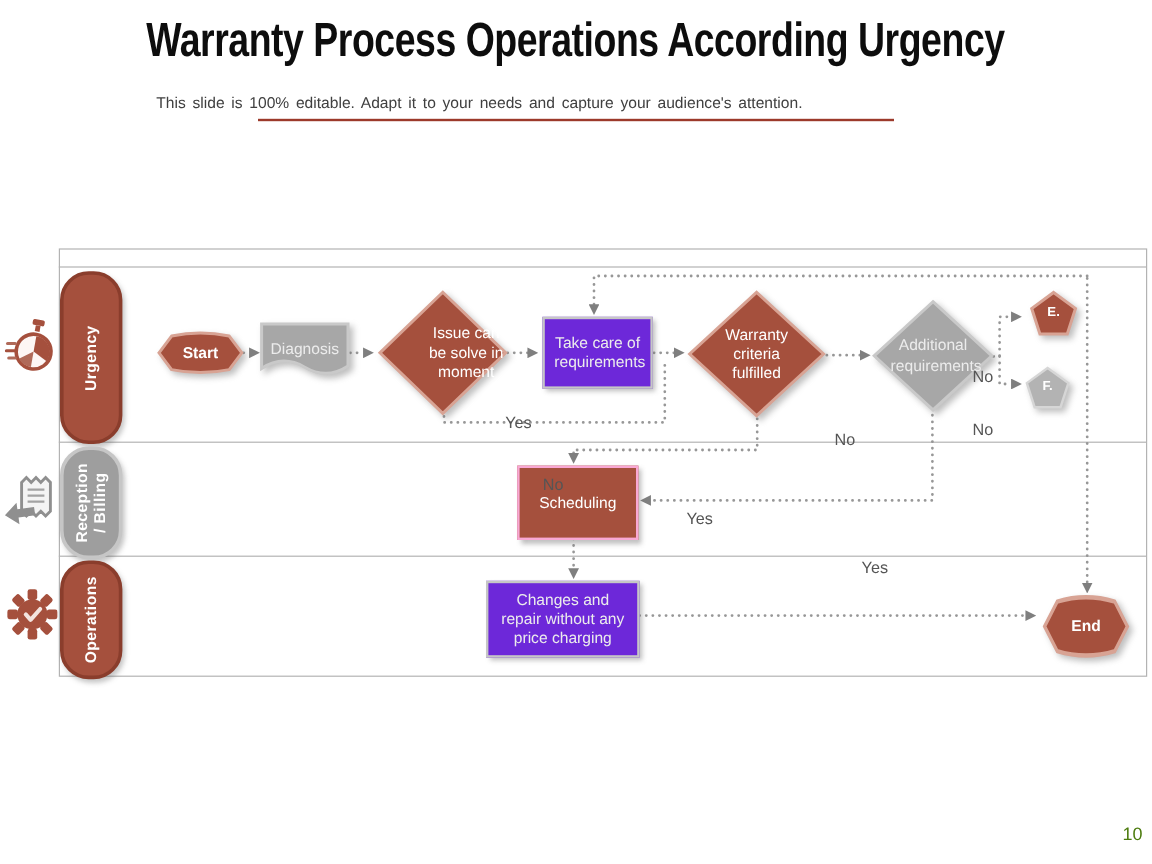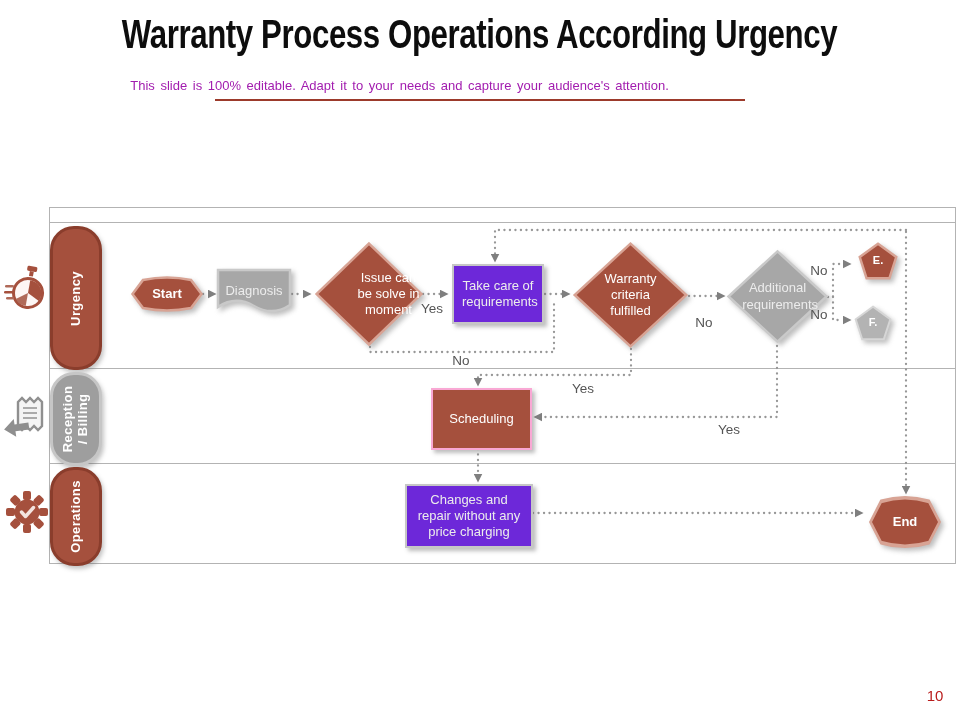--- a/index.html
+++ b/index.html
@@ -4,24 +4,24 @@
 <style>
   html,body{margin:0;padding:0;background:#ffffff;}
   body{width:960px;height:720px;position:relative;overflow:hidden;
        font-family:"Liberation Sans",sans-serif;}
 
   
   .title-wrap{position:absolute;top:12px;left:0;width:960px;text-align:center;}
   .title{display:inline-block;font-size:40px;font-weight:bold;color:#0d0d0d;
          transform:scaleX(.78);letter-spacing:-.5px;white-space:nowrap;}
   .subtitle{position:absolute;top:78px;left:0;width:799px;text-align:center;
-            font-size:13px;color:#a21caf;word-spacing:2px;}
+            font-size:13px;color:#404040;word-spacing:2px;}
   .red-rule{position:absolute;top:99px;left:215px;width:530px;height:2px;background:#9c3a2b;}
-  .page-number{position:absolute;top:687px;left:918px;width:34px;text-align:center;
-               font-size:15px;color:#b91c1c;}
+  .page-number{position:absolute;top:687px;left:918px;width:34px;text-align:right;
+               font-size:15px;color:#4d7c0f;}
 
   
   .frame{position:absolute;left:49px;top:207px;width:905px;height:355px;
          border:1px solid #b3b3b3;}
   .hline{position:absolute;left:49px;width:906px;height:1px;background:#b3b3b3;}
 
   
   .lane-pill{position:absolute;border-radius:24px;display:flex;align-items:center;
              justify-content:center;box-shadow:2px 3px 4px rgba(90,90,90,.35);}
   .pill-maroon{background:#a5503d;border:3px solid #87391f;border-color:#8a3d2c;}
@@ -48,21 +48,21 @@
   .fs-small{font-size:13px;}
   .fs-term{font-size:13px;font-weight:bold;}
   .fs-conn{font-size:11px;font-weight:bold;}
 
   
   svg.connectors{position:absolute;left:0;top:0;width:960px;height:720px;
                  pointer-events:none;z-index:1;}
   .dot{fill:none;stroke:#979797;stroke-width:2.3;stroke-linecap:round;
        stroke-dasharray:0.1 5.4;}
   .edge-label{position:absolute;transform:translate(-50%,-50%);font-size:13.5px;
-              color:#555555;z-index:3;}
+              color:#555555;z-index:3;margin-top:44px;}
   .node,.lane-pill{z-index:2;}
   .lane-icon{position:absolute;z-index:2;}
 </style>
 </head>
 <body>
 
 <div class="title-wrap">
   <div class="title">Warranty Process Operations According Urgency</div>
 </div>
 <div class="subtitle">This slide is 100% editable. Adapt it to your needs and capture your audience's attention.</div>

